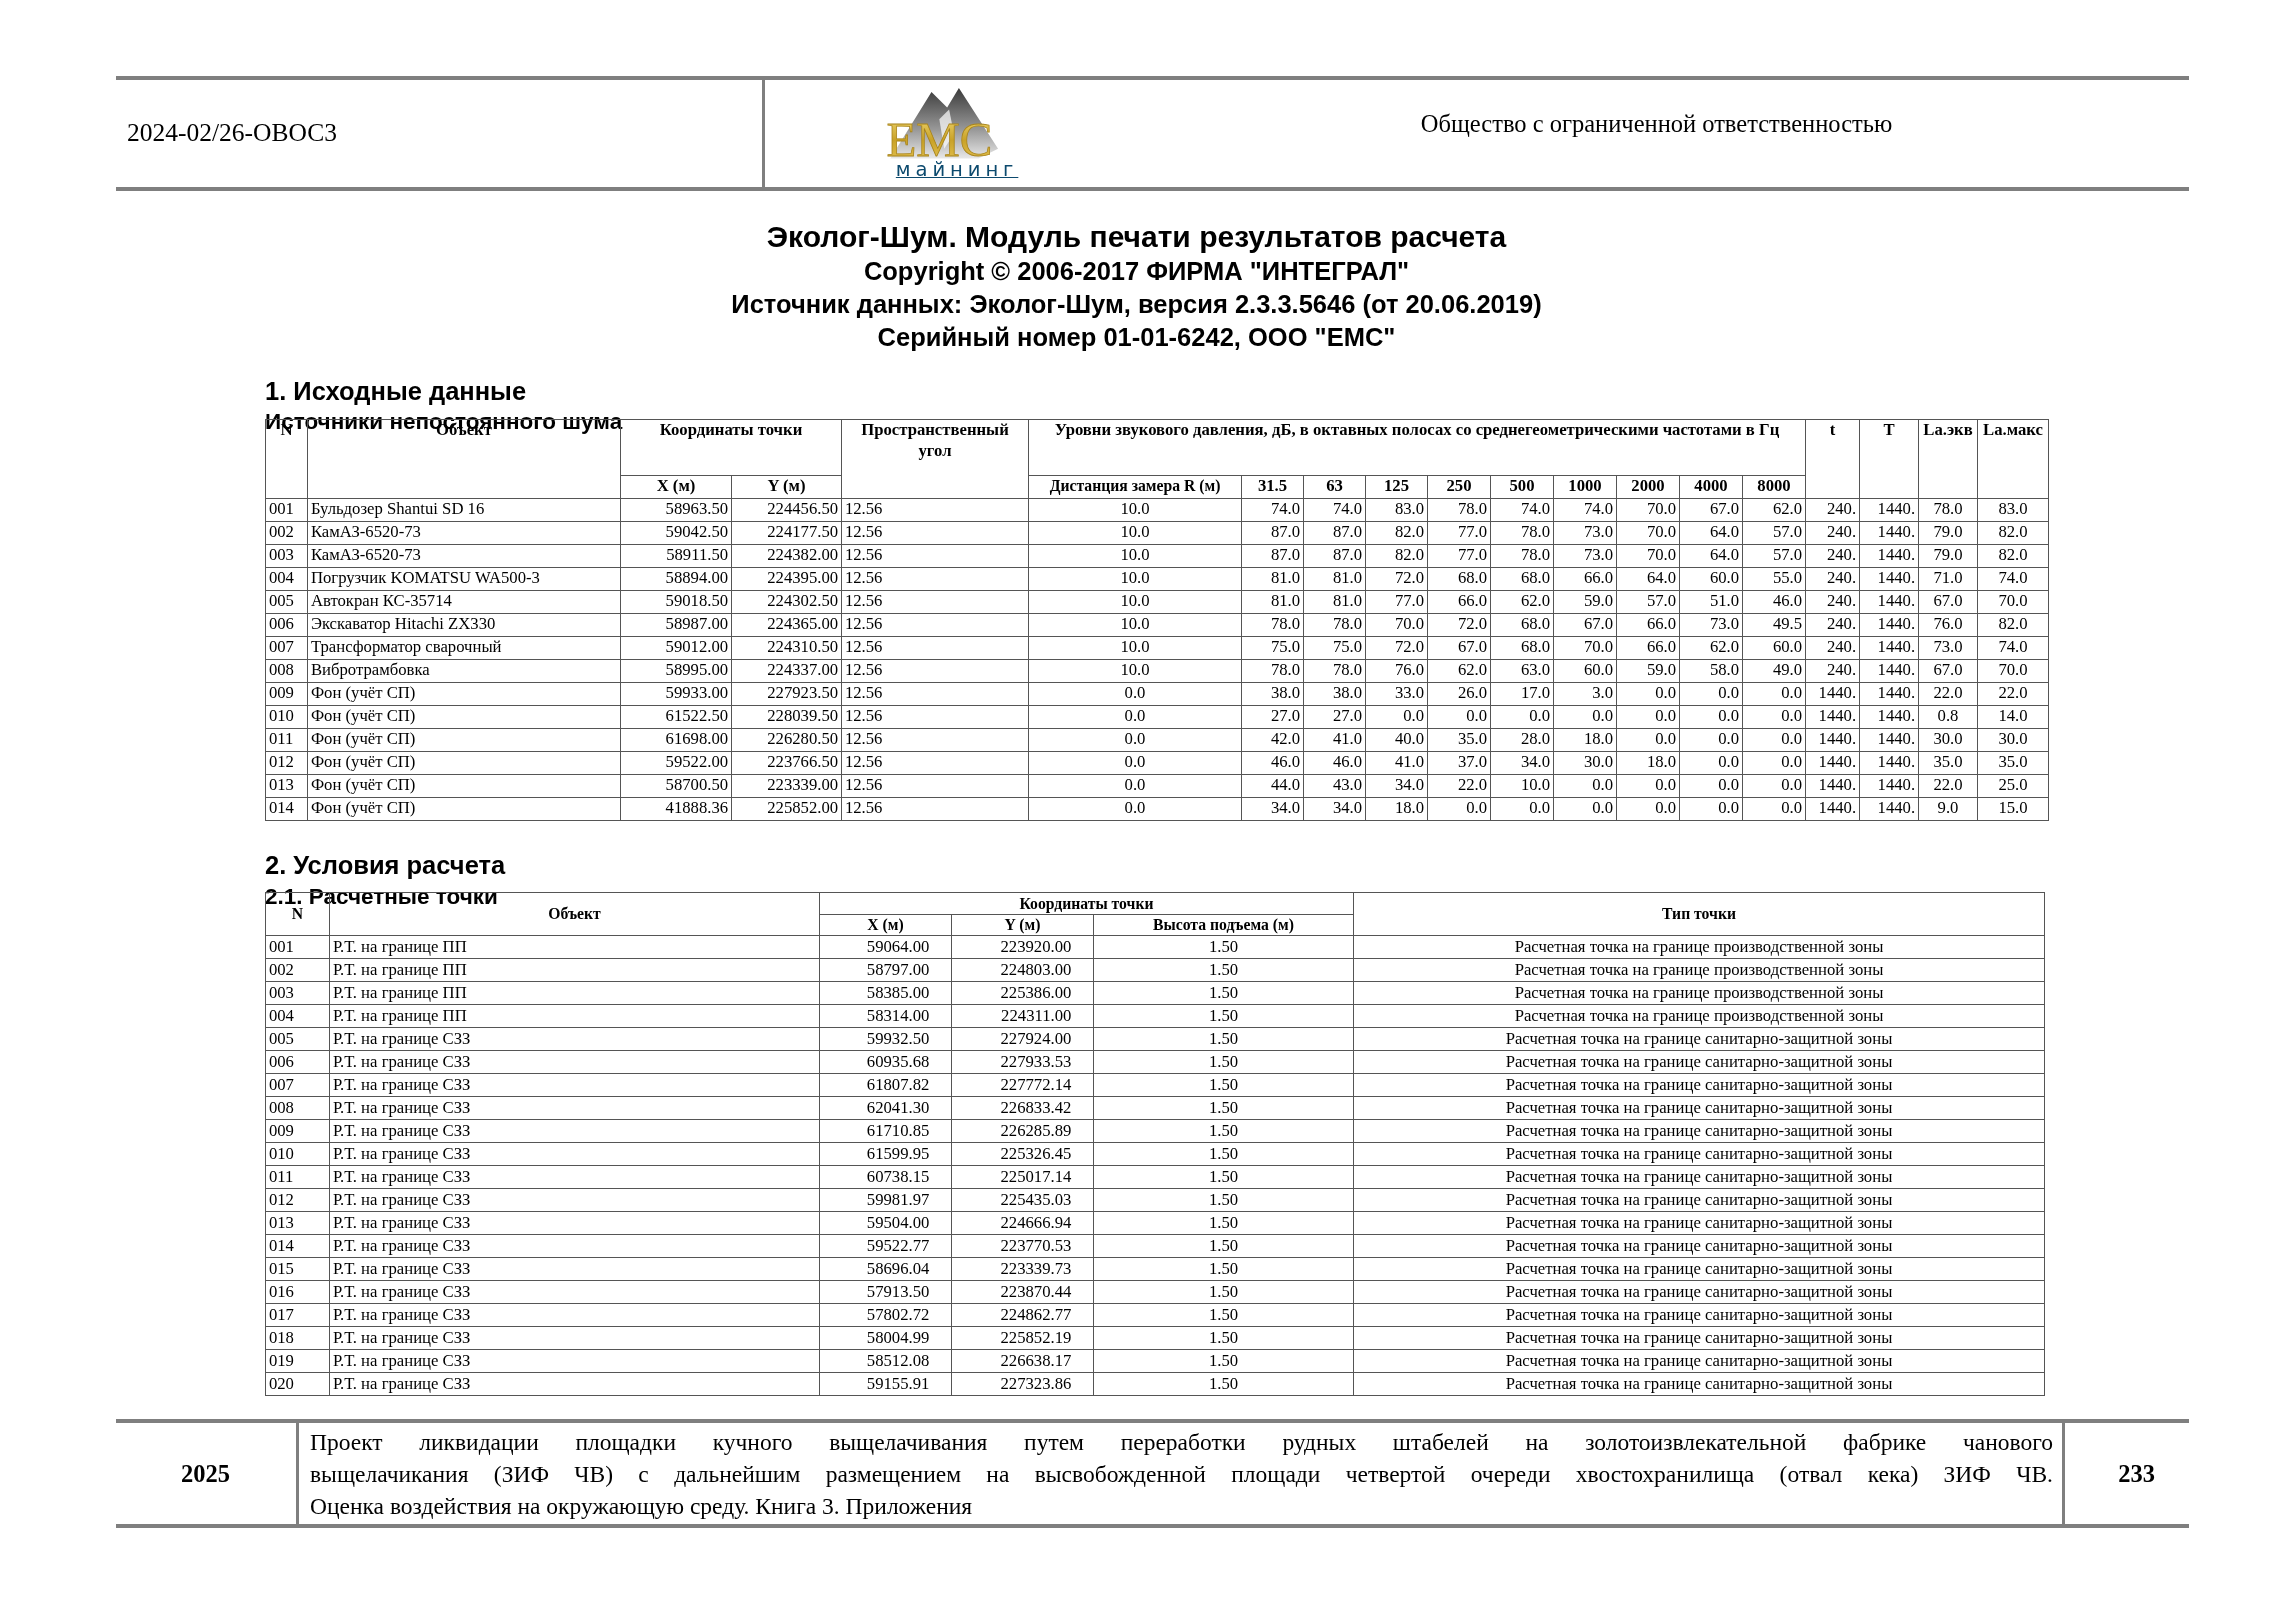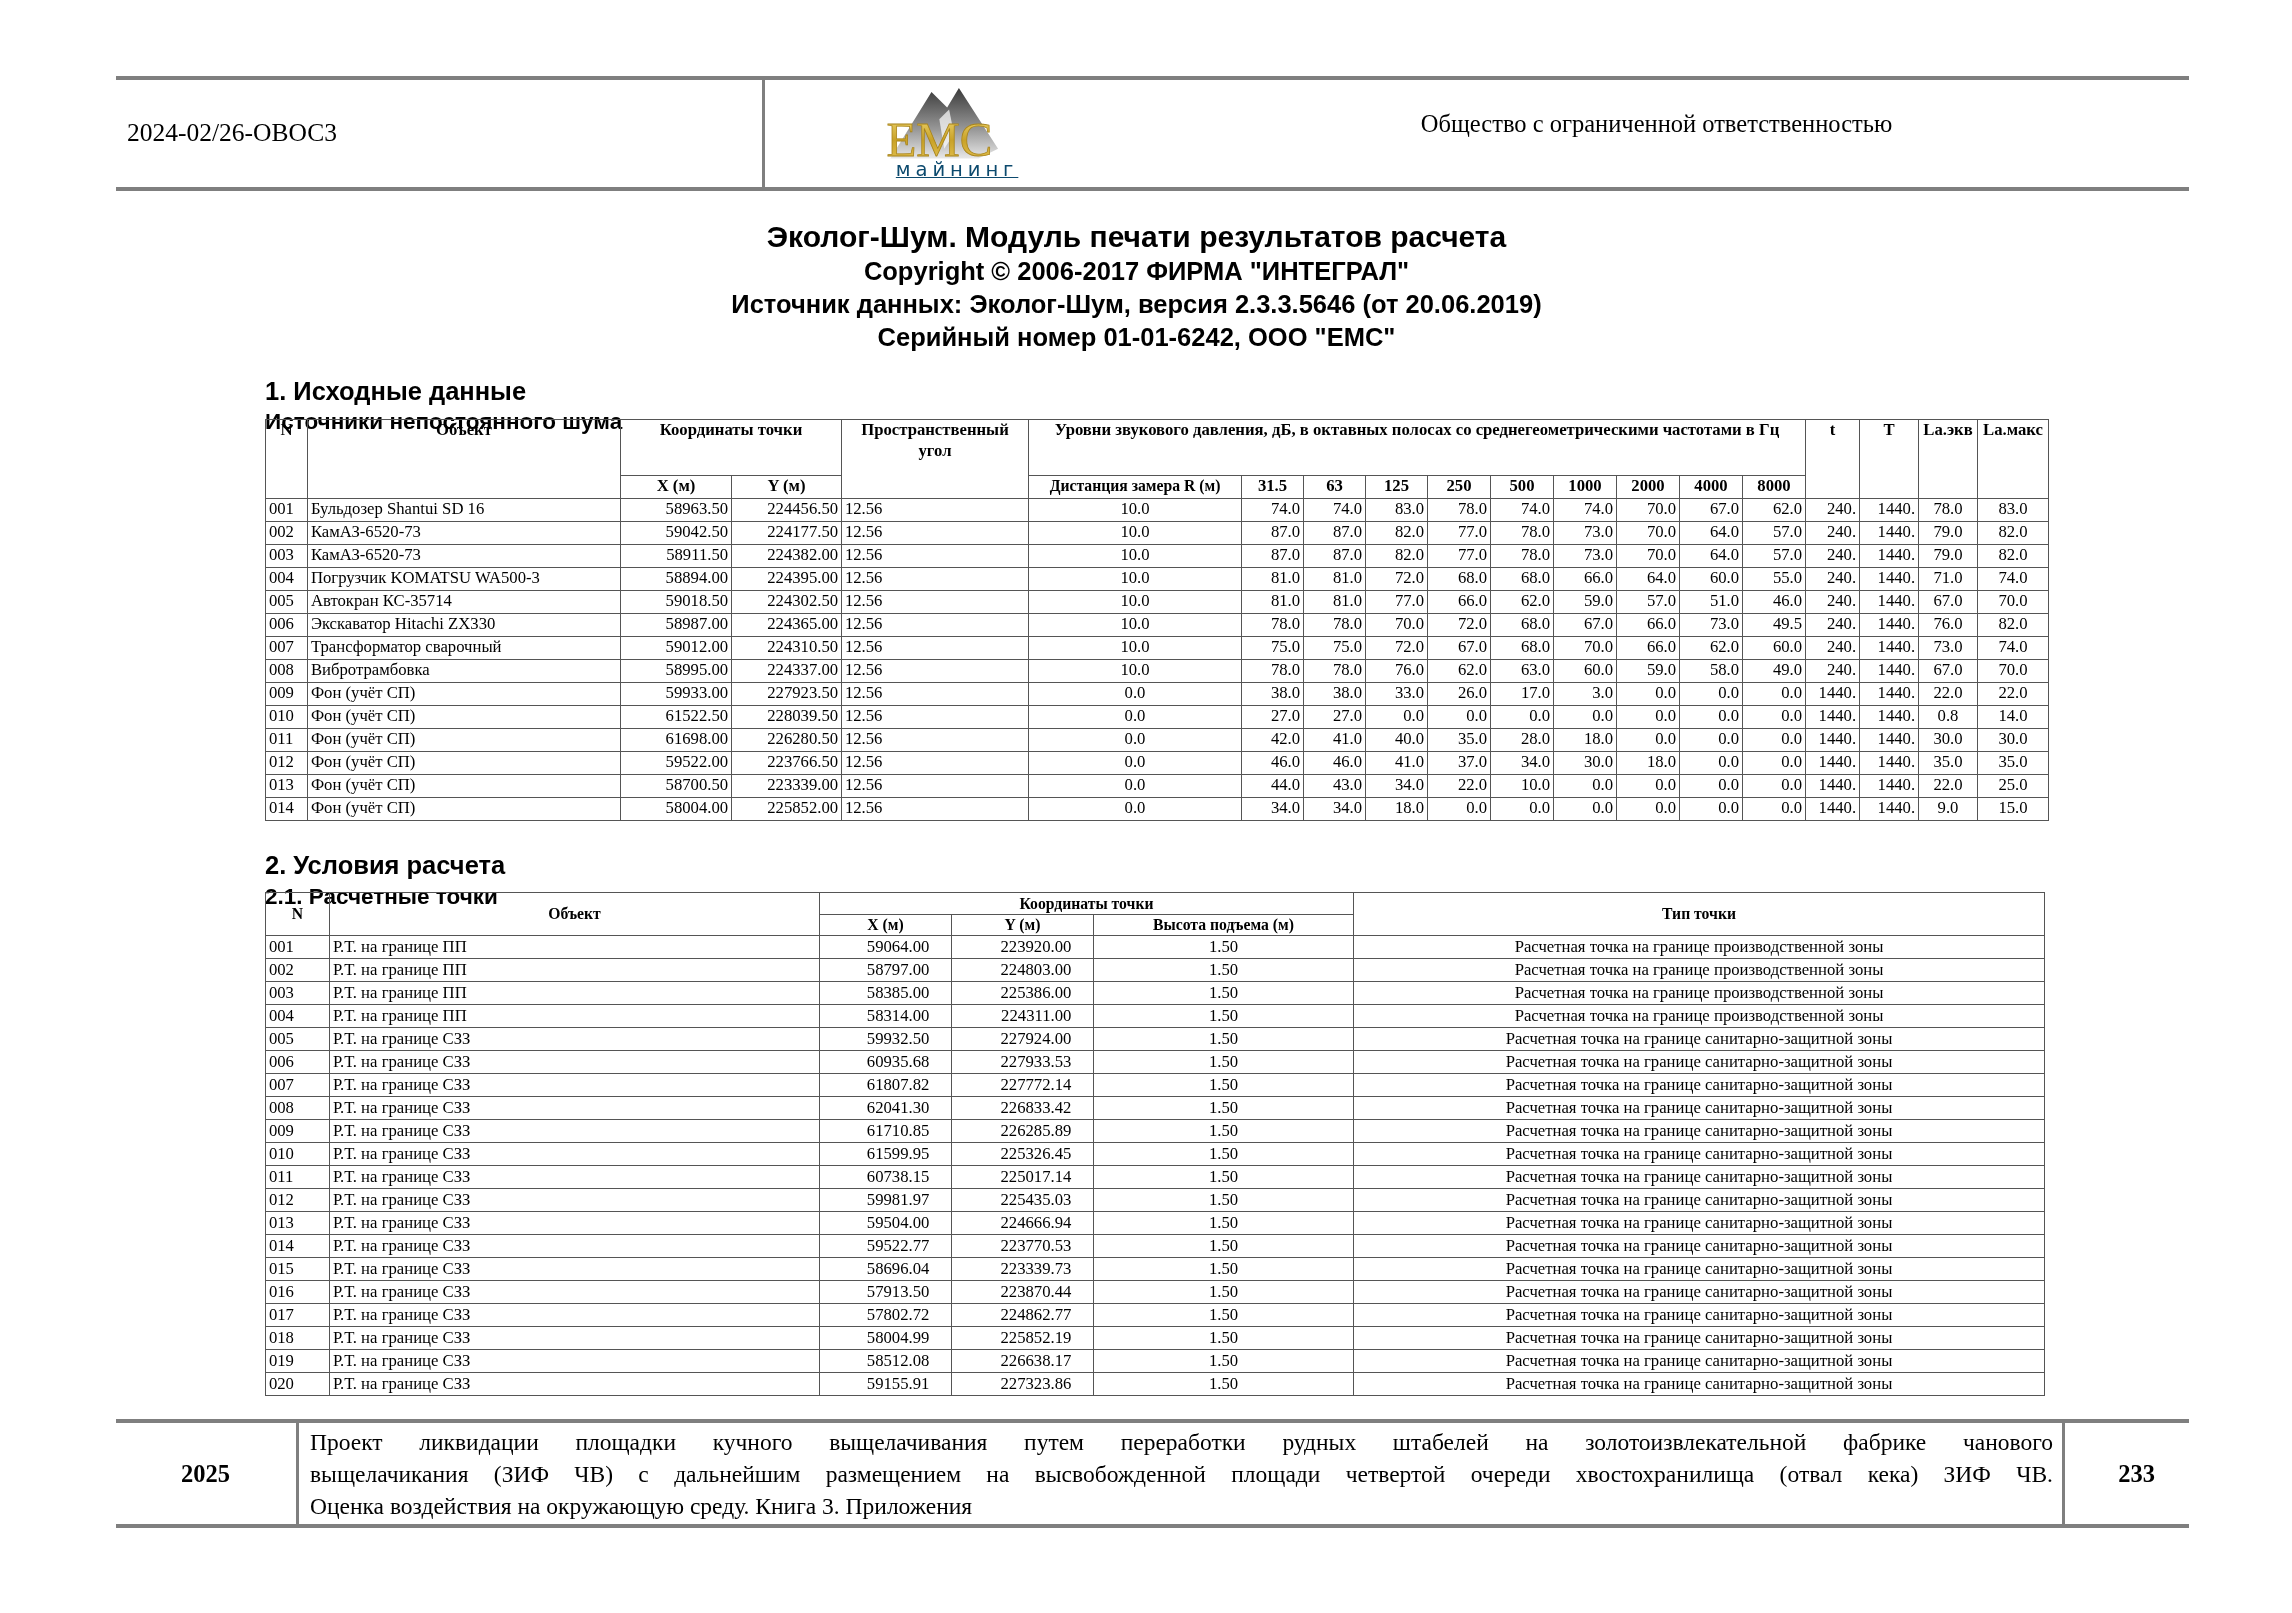--- a/index.html
+++ b/index.html
@@ -399,21 +399,21 @@
         <td class="num">0.0</td>
         <td class="num">0.0</td>
         <td class="num">1440.</td>
         <td class="num">1440.</td>
         <td class="c">22.0</td>
         <td class="c">25.0</td>
       </tr>
       <tr>
         <td>014</td>
         <td>Фон (учёт СП)</td>
-        <td class="num">58004.00</td>
+        <td class="num">41888.36</td>
         <td class="num">225852.00</td>
         <td>12.56</td>
         <td class="c">0.0</td>
         <td class="num">34.0</td>
         <td class="num">34.0</td>
         <td class="num">18.0</td>
         <td class="num">0.0</td>
         <td class="num">0.0</td>
         <td class="num">0.0</td>
         <td class="num">0.0</td>

